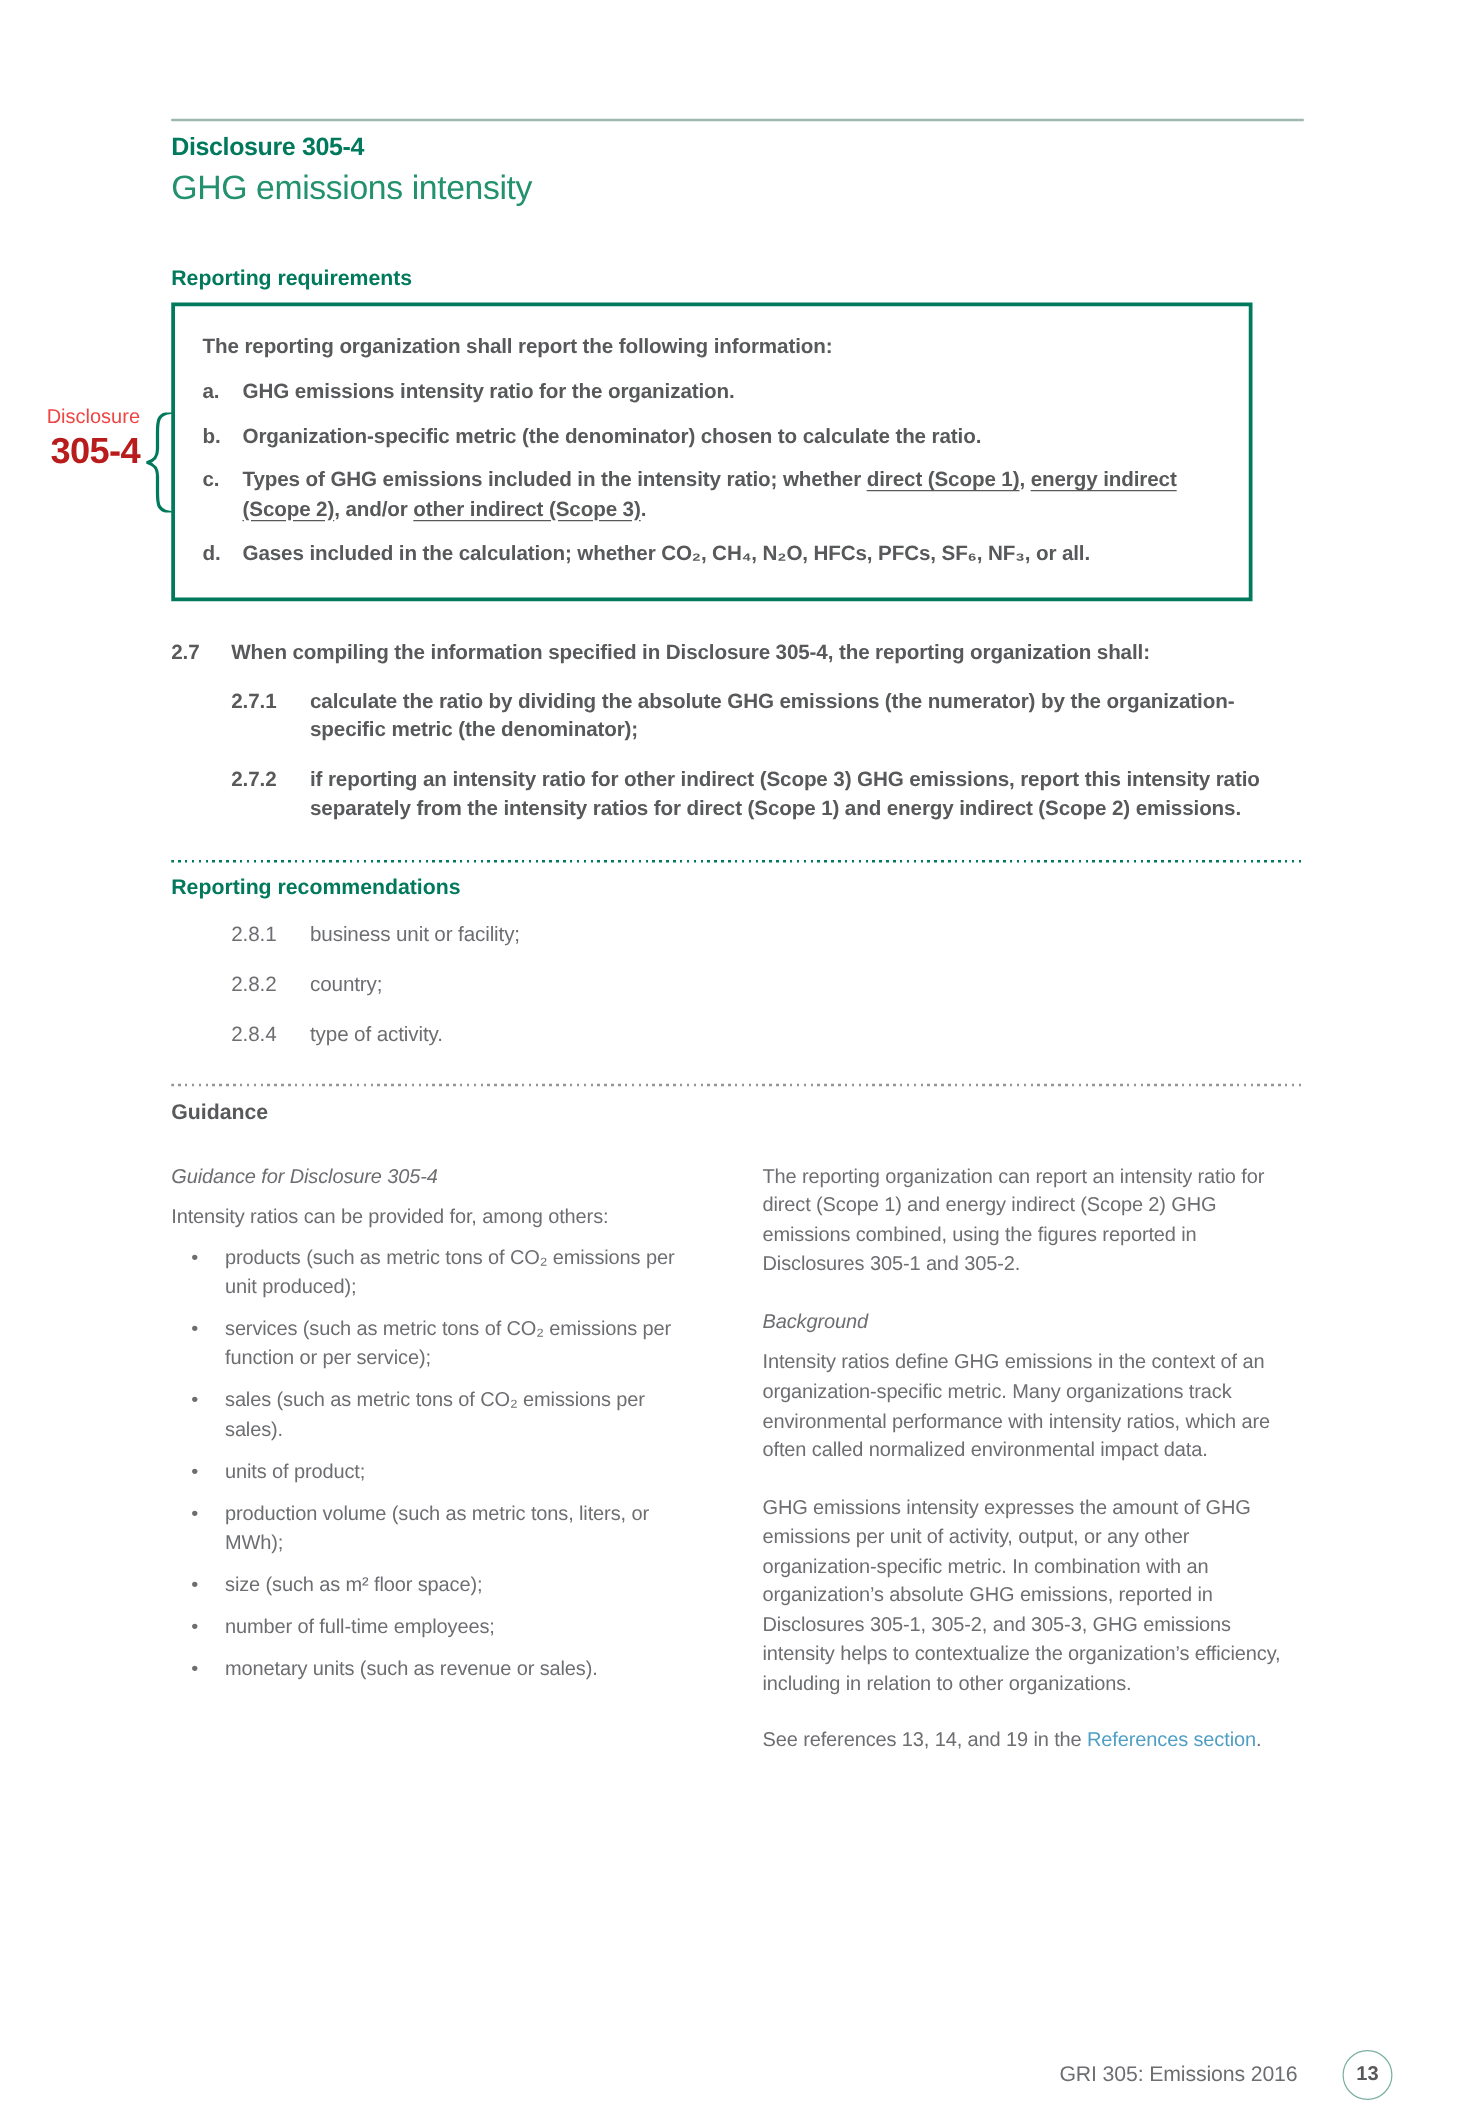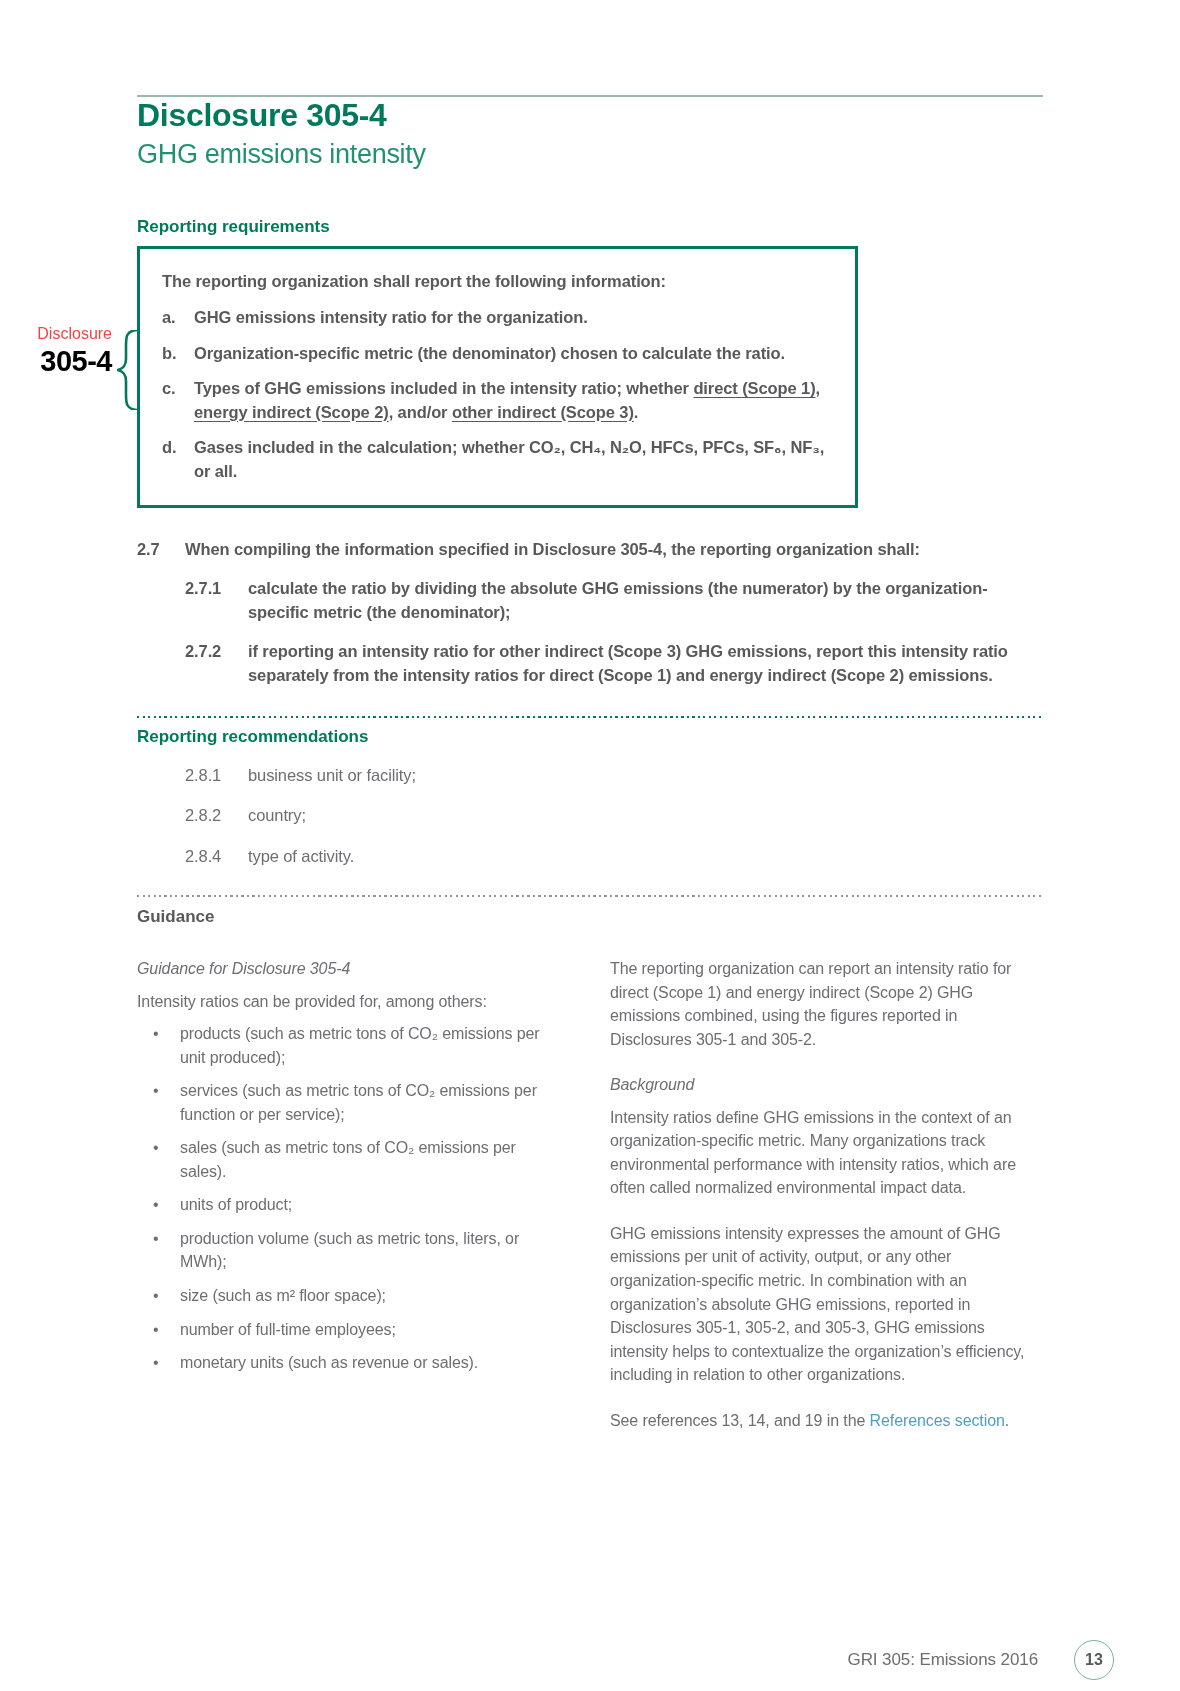--- a/index.html
+++ b/index.html
@@ -9,51 +9,51 @@
     width:1180px; height:1691px;
     background:#ffffff;
     font-family:"Liberation Sans","DejaVu Sans",sans-serif;
     color:#6d6e71;
     overflow:hidden;
   }
   .content { position:absolute; left:137px; top:0; width:906px; }
 
   
   .top-rule { margin-top:95px; border-top:2px solid #9bb8b1; }
-  .doc-title { font-size:32px; font-weight:bold; color:#00795c; letter-spacing:-0.3px; }
+  .doc-title { margin-top:10px; font-size:20px; font-weight:bold; color:#00795c; letter-spacing:-0.3px; }
   .doc-subtitle { margin-top:5px; font-size:27px; font-weight:normal; color:#23916e; letter-spacing:-0.3px; }
 
   .section-heading-green { font-size:17px; font-weight:bold; color:#00795c; }
   .section-heading-gray  { font-size:17px; font-weight:bold; color:#58595b; }
 
   .req-heading { margin-top:47px; }
 
   
   .req-box {
     margin-top:9px;
-    width:721px;
+    width:865px;
     border:3px solid #00795c;
     padding:21px 26px 20px 22px;
     color:#58595b;
     font-weight:bold;
     font-size:16.5px;
     line-height:1.42;
     letter-spacing:-0.1px;
   }
   .req-intro { margin-bottom:13px; }
   .req-item { display:flex; margin-bottom:12px; }
   .req-item:last-child { margin-bottom:2px; }
   .req-letter { width:32px; flex:0 0 32px; }
   .req-text { flex:1; }
   .u-term { text-decoration:underline; text-underline-offset:3px; }
 
   
   .side-label { position:absolute; left:20px; top:325px; width:92px; text-align:right; }
   .side-label-small { font-size:16px; color:#ef4444; }
-  .side-label-big { font-size:29px; font-weight:bold; color:#000000; letter-spacing:-0.5px; margin-top:2px; }
+  .side-label-big { font-size:29px; font-weight:bold; color:#b91c1c; letter-spacing:-0.5px; margin-top:2px; }
   .brace-svg { position:absolute; left:117px; top:330px; }
 
   
   .clause { display:flex; font-size:16.5px; letter-spacing:-0.1px; line-height:1.42; }
   .clause.bold { color:#58595b; font-weight:bold; }
   .clause-num { width:48px; flex:0 0 48px; }
   .clause-body { flex:1; }
   .subclause { display:flex; margin-top:16px; }
   .subclause-num { width:63px; flex:0 0 63px; }
   .subclause-body { flex:1; }

